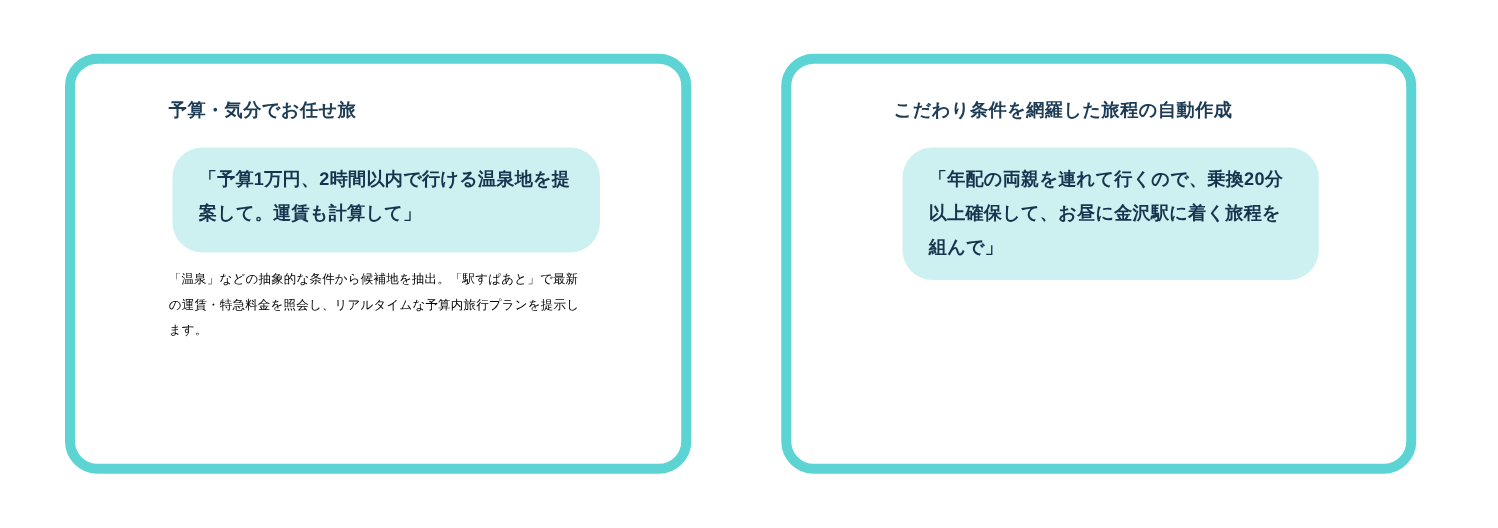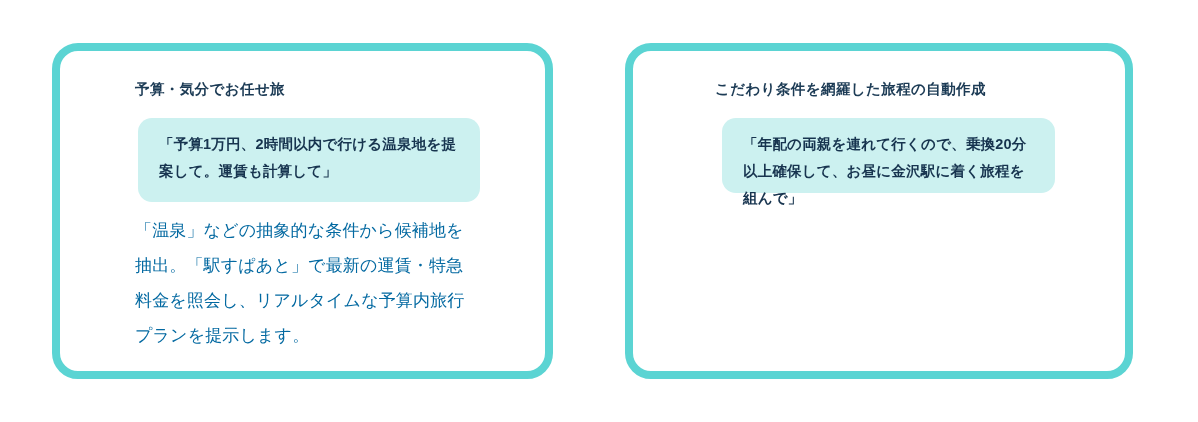--- a/index.html
+++ b/index.html
@@ -43,41 +43,41 @@
     letter-spacing: 0.4px;
     line-height: 1.3;
     white-space: nowrap;
   }
   .card-1 .card-title { left: 75px; top: 29px; }
   .card-2 .card-title { left: 82px; top: 29px; text-align: center; }
 
   .quote-box {
     position: absolute;
     background: #CCF1F0;
-    border-radius: 14px;
+    border-radius: 24px;
   }
   .card-1 .quote-box { left: 78px; top: 67px; width: 342px; height: 84px; }
-  .card-2 .quote-box { left: 89px; top: 67px; width: 333px; height: 75px; }
+  .card-2 .quote-box { left: 89px; top: 67px; width: 333px; height: 106px; }
 
   .quote-text {
     position: absolute;
     font-size: 14.5px;
     font-weight: 700;
     color: #17344F;
     line-height: 1.85;
     letter-spacing: 0.2px;
   }
   .card-1 .quote-text { left: 21px; top: 13px; width: 305px; }
   .card-2 .quote-text { left: 21px; top: 13px; width: 296px; }
 
   .body-text {
     position: absolute;
-    font-size: 17px;
+    font-size: 10px;
     font-weight: 400;
-    color: #0369a1;
+    color: #000000;
     line-height: 2.05;
     letter-spacing: 0.15px;
   }
   .card-1 .body-text { left: 75px; top: 163px; width: 330px; }
   .card-2 .body-text { left: 82px; top: 186px; width: 330px; }
 </style>
 </head>
 <body>
 
 <div class="board">

